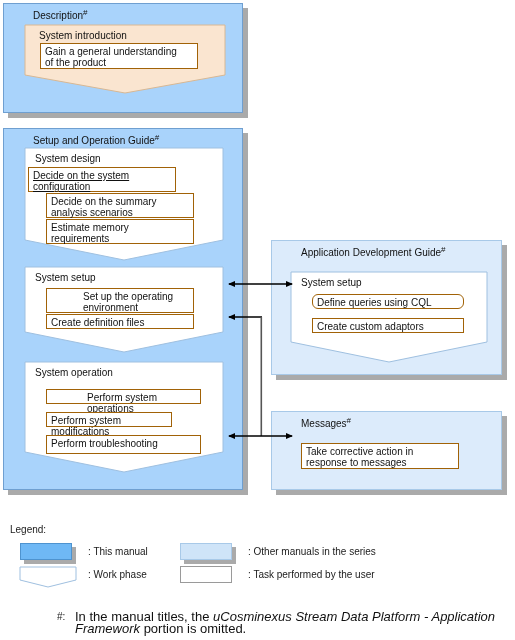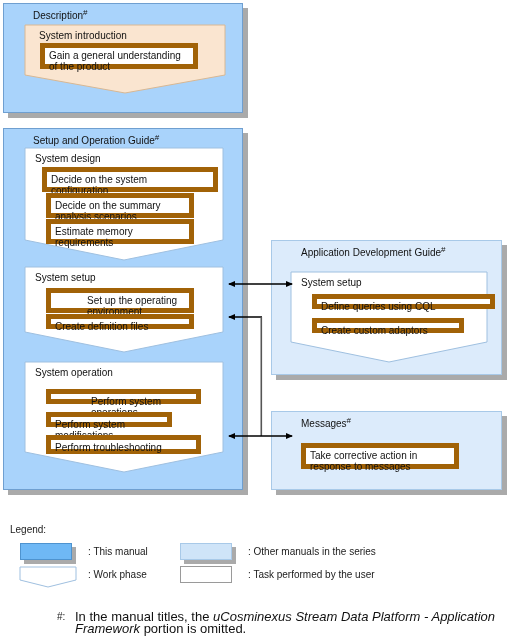--- a/index.html
+++ b/index.html
@@ -51,21 +51,21 @@
     white-space:nowrap;
     z-index:3;
   }
   .phase.peach .label{left:14px;}
 
   
   .task{
     position:absolute;
     box-sizing:border-box;
     background:#ffffff;
-    border:5px solid #a16207;
+    border:1px solid #a16207;
     font-size:10px;
     color:#111;
     line-height:11px;
     padding:2px 3px 0 4px;
     z-index:4;
     white-space:pre-line;
   }
 
   
   .legend-title{position:absolute;font-size:10px;}
@@ -120,21 +120,21 @@
      <span>Setup and Operation Guide</span><sup>#</sup>
   </span>
 </div>
 
 <div class="phase" style="left:25px;top:148px;width:198px;height:112px;">
   <svg class="shape" viewBox="0 0 198 112" preserveAspectRatio="none">
     <polygon points="0,0 198,0 198,92 99,112 0,92" fill="#ffffff" stroke="#9fc0e0" stroke-width="1"></polygon>
   </svg>
   <span class="label">System design</span>
 </div>
-<div class="task" style="left:42px;top:167px;width:176px;height:25px;">Decide on the system
+<div class="task" style="left:28px;top:167px;width:148px;height:25px;text-decoration:underline;">Decide on the system
 configuration</div>
 <div class="task" style="left:46px;top:193px;width:148px;height:25px;">Decide on the summary
 analysis scenarios</div>
 <div class="task" style="left:46px;top:219px;width:148px;height:25px;">Estimate memory
 requirements</div>
 
 <div class="phase" style="left:25px;top:267px;width:198px;height:85px;">
   <svg class="shape" viewBox="0 0 198 85" preserveAspectRatio="none">
     <polygon points="0,0 198,0 198,65 99,85 0,65" fill="#ffffff" stroke="#9fc0e0" stroke-width="1"></polygon>
   </svg>
@@ -159,21 +159,21 @@
      <span>Application Development Guide</span><sup>#</sup>
   </span>
 </div>
 
 <div class="phase" style="left:291px;top:272px;width:196px;height:90px;">
   <svg class="shape" viewBox="0 0 196 90" preserveAspectRatio="none">
     <polygon points="0,0 196,0 196,70 98,90 0,70" fill="#ffffff" stroke="#9fc0e0" stroke-width="1"></polygon>
   </svg>
   <span class="label">System setup</span>
 </div>
-<div class="task" style="left:312px;top:294px;width:183px;height:15px;">Define queries using CQL</div>
+<div class="task" style="left:312px;top:294px;width:152px;height:15px;border-radius:6px;">Define queries using CQL</div>
 <div class="task" style="left:312px;top:318px;width:152px;height:15px;">Create custom adaptors</div>
 
 <div class="panel other-manual" style="left:271px;top:411px;width:231px;height:79px;">
   <span class="panel-title">
      <span>Messages</span><sup>#</sup>
   </span>
 </div>
 <div class="task" style="left:301px;top:443px;width:158px;height:26px;">Take corrective action in
 response to messages</div>
 

